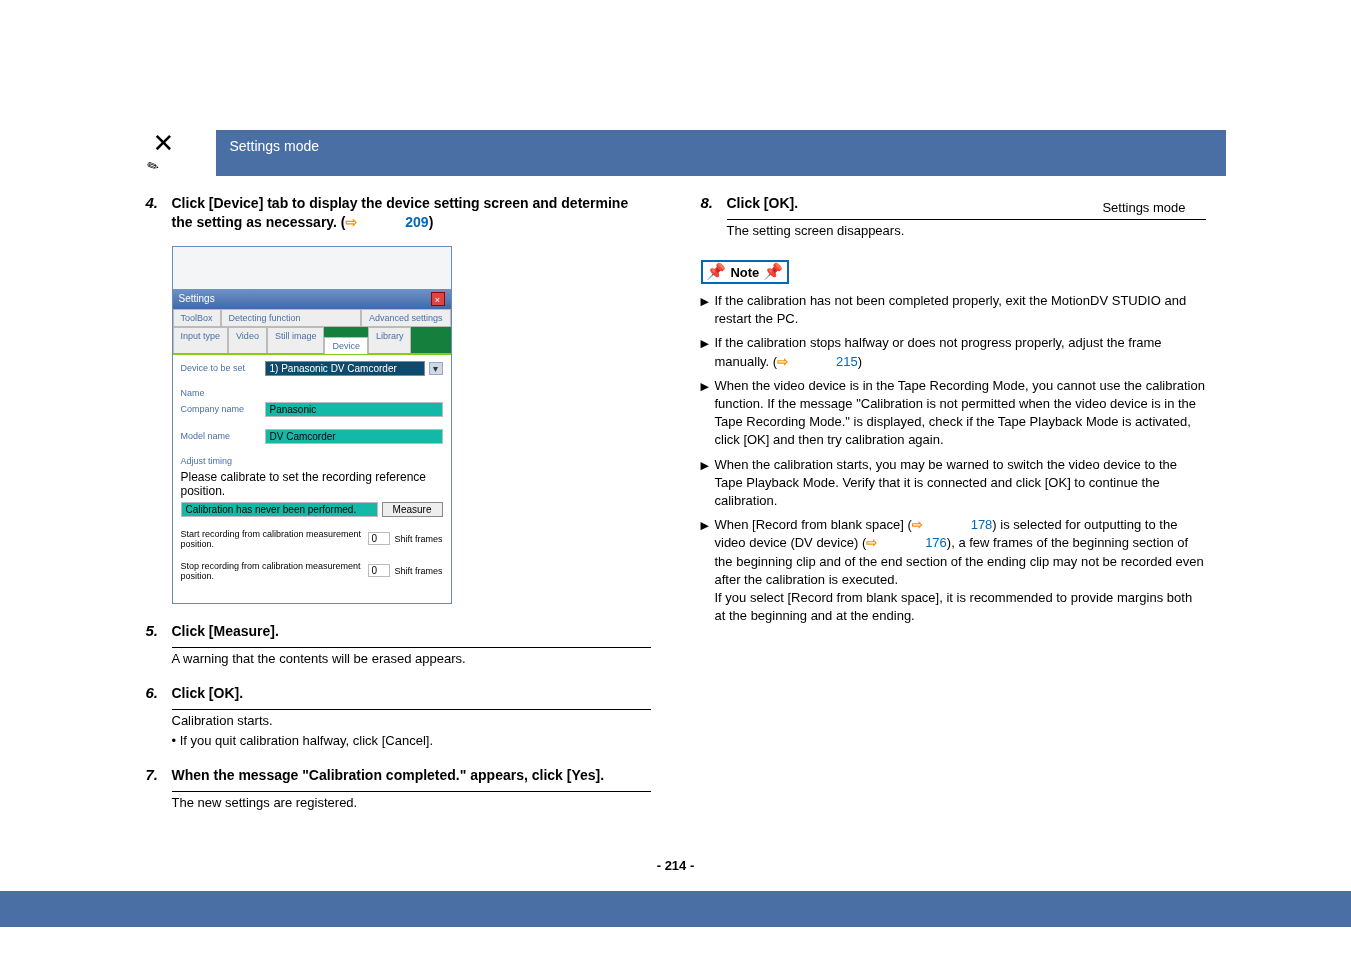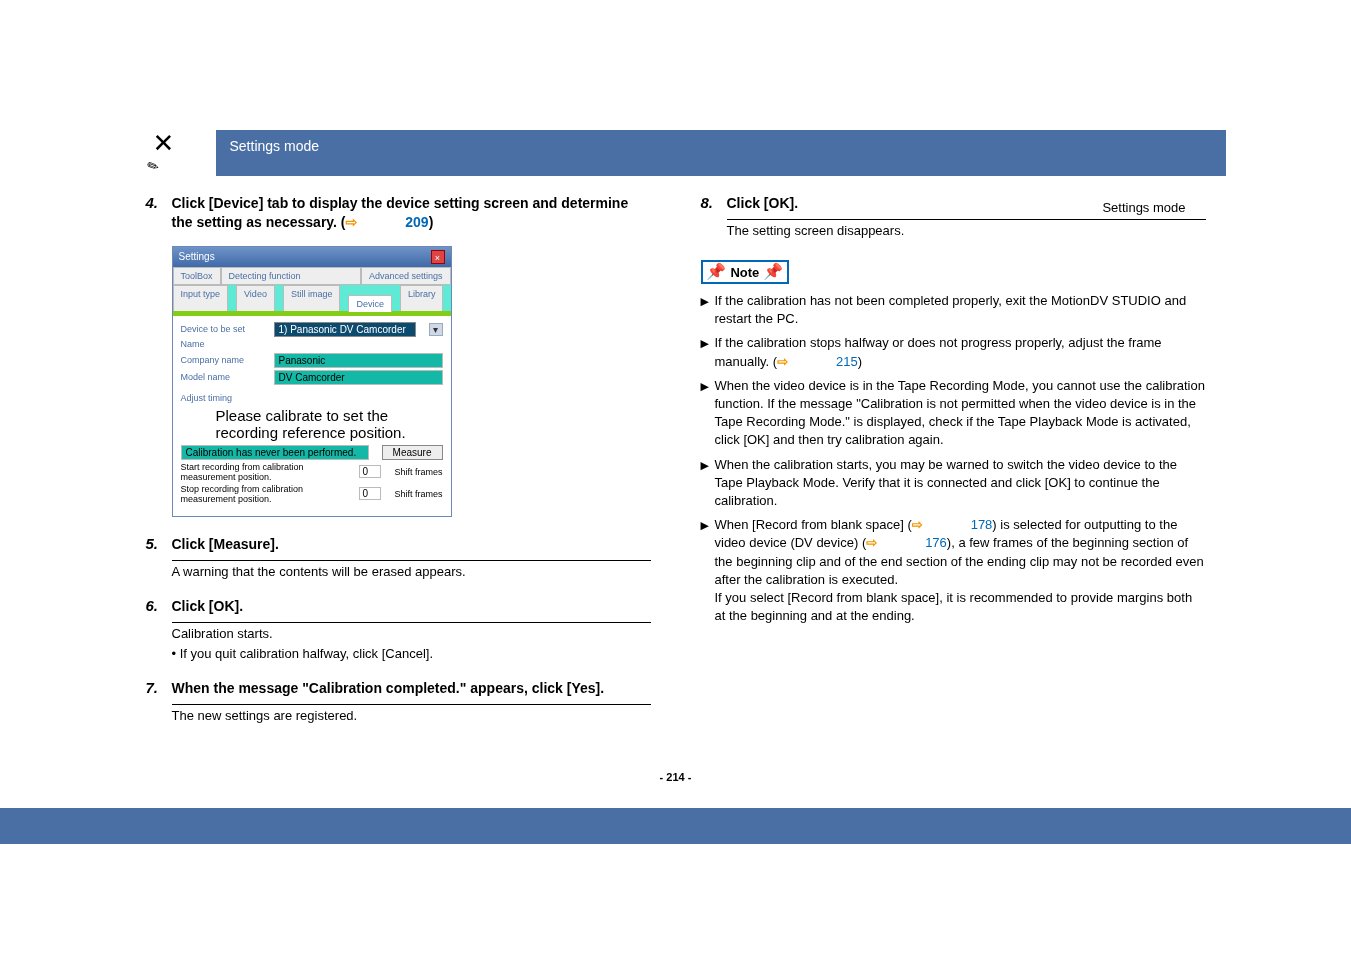--- a/index.html
+++ b/index.html
@@ -99,20 +99,21 @@
     font-size: 10px;
     background: #f4f5f6;
   }
   .dlg-title {
     background: linear-gradient(#6f93c8, #3f6aa8);
     color: #fff;
     padding: 3px 6px;
     display: flex;
     justify-content: space-between;
     align-items: center;
+    margin-top: 42px;
   }
   .dlg-close {
     background: #d44;
     color: #fff;
     width: 14px;
     height: 14px;
     text-align: center;
     line-height: 14px;
     font-size: 9px;
     border: 1px solid #900;
@@ -130,33 +131,32 @@
     font-size: 9px;
   }
   .dlg-tab.active {
     background: #fff;
     position: relative;
     top: 1px;
     margin-top: 9px;
   }
   .dlg-tabrow2 {
     display: flex;
-    border-bottom: 5px solid #84cc16;
-    background: #5eead4;
-    gap: 8px;
+    border-bottom: 2px solid #84cc16;
+    background: #15803d;
   }
   .dlg-body {
     background: #fff;
     padding: 6px 8px 10px 8px;
   }
   .dlg-row {
     display: flex;
     align-items: center;
-    gap: 13px;
-    margin-bottom: 2px;
+    gap: 4px;
+    margin-bottom: 12px;
   }
   .dlg-label { color: #4a6fa5; flex: 0 0 80px; font-size: 9px; }
   .dlg-label-wide { color: #4a6fa5; font-size: 9px; margin-bottom: 4px; }
   .dlg-select {
     flex: 1;
     background: #0c4a6e;
     color: #fff;
     padding: 1px 4px;
     border: 1px solid #888;
     display: flex;
@@ -211,23 +211,23 @@
   }
   .tri {
     color: #000;
     font-size: 11px;
     margin-top: 2px;
     flex: 0 0 10px;
   }
   .page-num {
     text-align: center;
     font-weight: bold;
-    font-size: 11px;
+    font-size: 13px;
     margin-top: 10px;
-    padding-bottom: 25px;
+    padding-bottom: 18px;
   }
   .bottom-band {
     height: 36px;
     background: #4a6fa5;
   }
 </style>
 </head>
 <body>
 
 <div class="page">
@@ -283,21 +283,21 @@
             <div class="dlg-label-wide">Name</div>
             <div class="dlg-row">
               <div class="dlg-label">Company name</div>
               <div class="dlg-input">Panasonic</div>
             </div>
             <div class="dlg-row">
               <div class="dlg-label">Model name</div>
               <div class="dlg-input">DV Camcorder</div>
             </div>
             <div class="dlg-label-wide" style="margin-top:8px">Adjust timing</div>
-            <div style="font-size:15px;margin-bottom:4px;margin-left:35px;">Please calibrate to set the recording reference position.</div>
+            <div style="font-size:12px;margin-bottom:4px;">Please calibrate to set the recording reference position.</div>
             <div class="dlg-row">
               <div class="dlg-input" style="flex:1">Calibration has never been performed.</div>
               <div class="dlg-btn">Measure</div>
             </div>
             <div class="dlg-row">
               <div style="flex:1;font-size:9px">Start recording from calibration measurement position.</div>
               <div class="dlg-smallinput">0</div>
               <div style="font-size:9px">Shift frames</div>
             </div>
             <div class="dlg-row">

